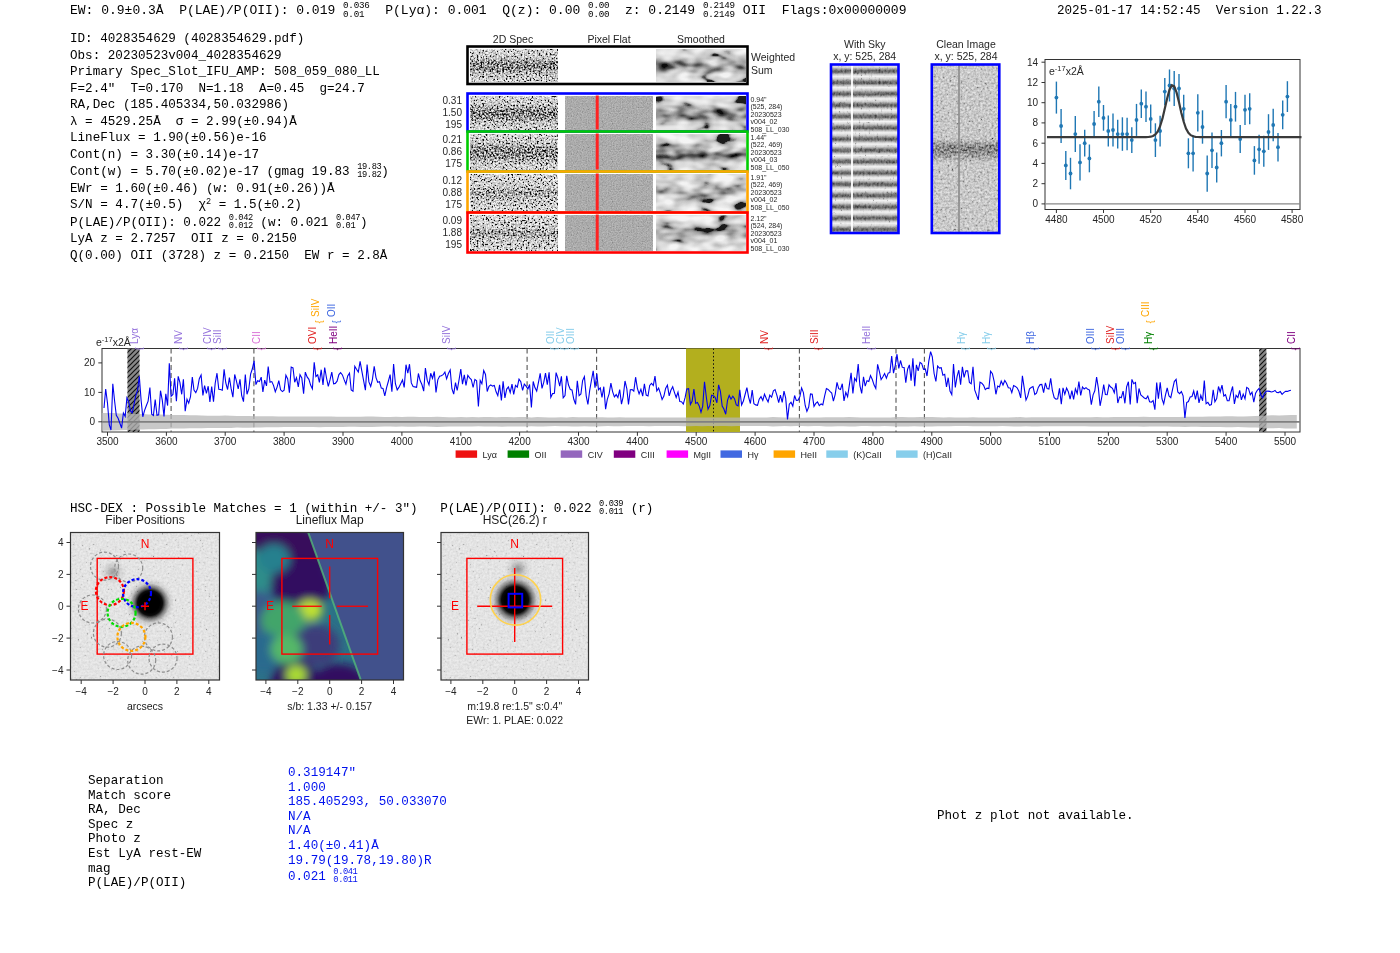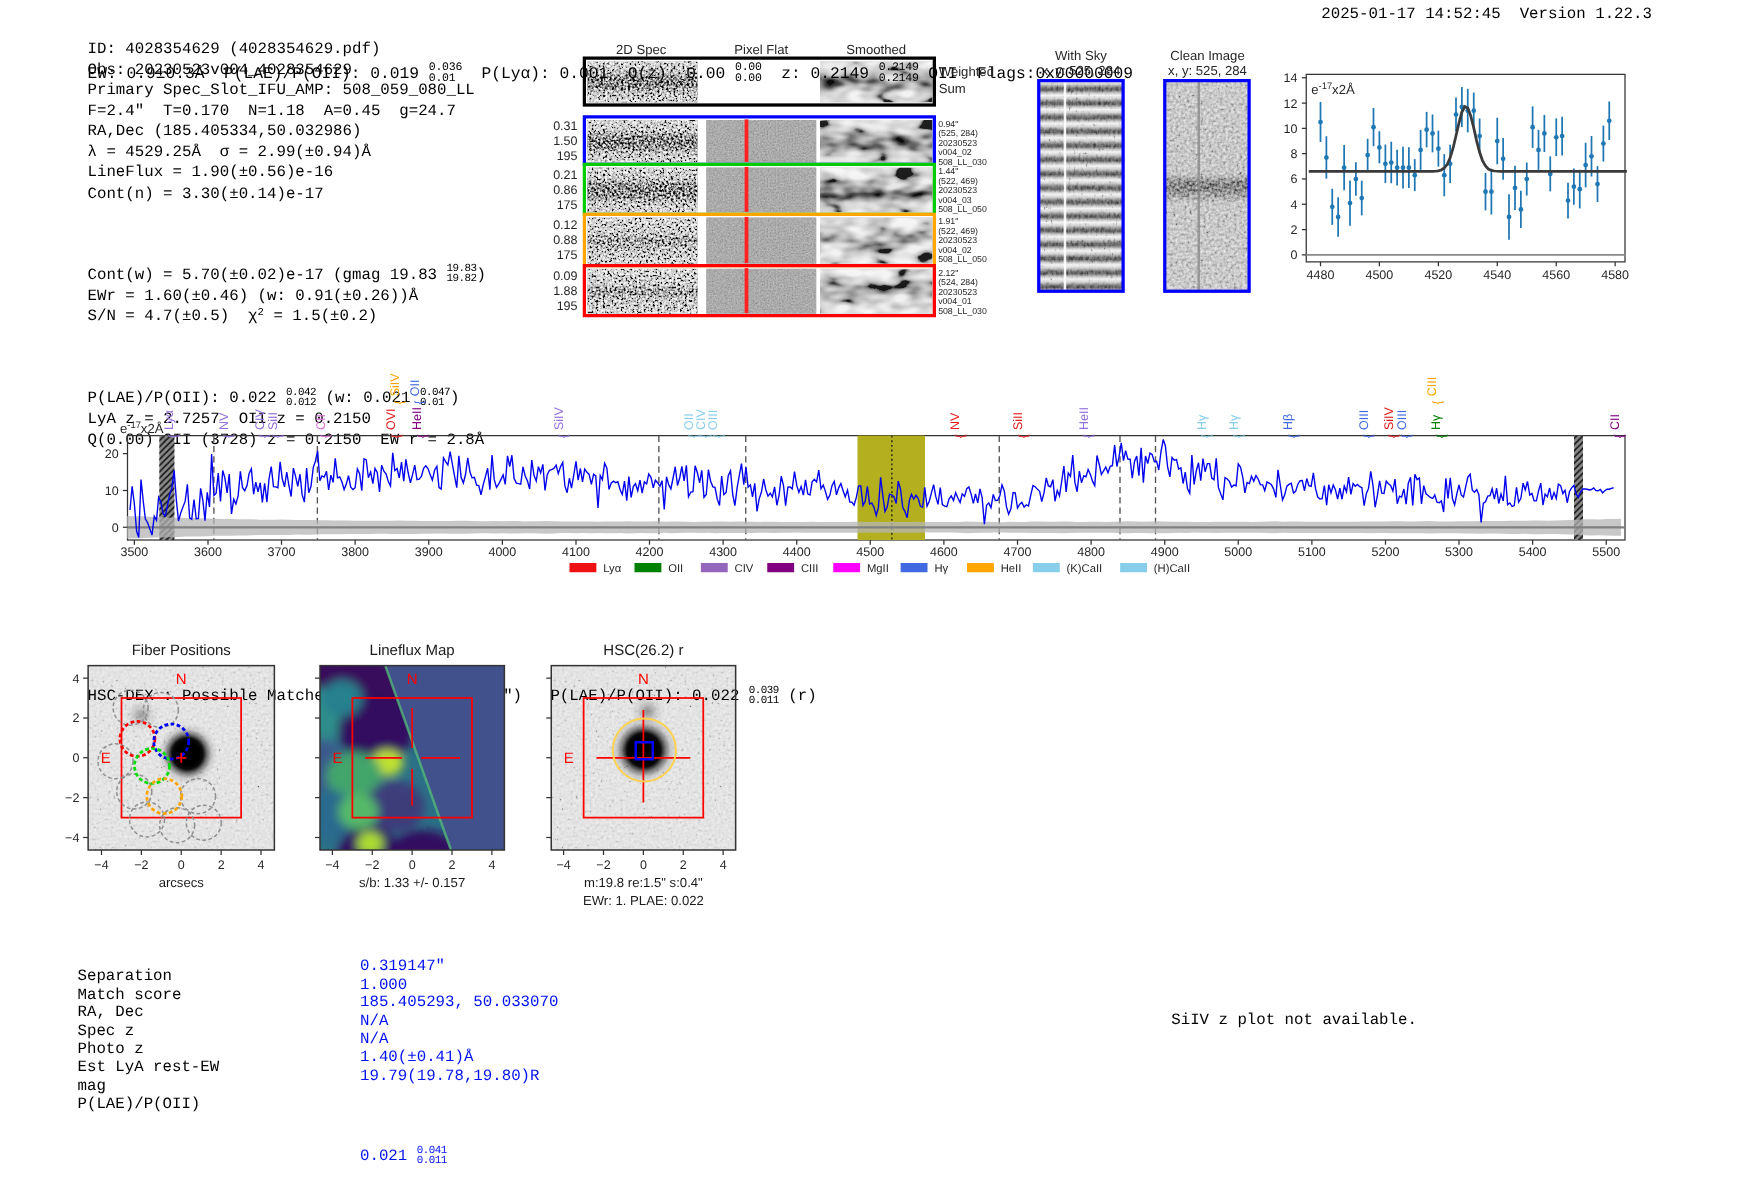--- a/index.html
+++ b/index.html
@@ -1,17 +1,17 @@
 <!DOCTYPE html>
 <html><head><meta charset="utf-8"><style>
 html,body{margin:0;padding:0;background:#fff;}
 #pg{position:relative;width:1400px;height:953px;background:#fff;overflow:hidden;
  font-family:"Liberation Mono",monospace;}
 .t{position:absolute;white-space:pre;color:#000;font-size:12.6px;line-height:16.55px;}
-.ud{display:inline-block;font-size:8.7px;line-height:8.0px;vertical-align:-2.2px;letter-spacing:-0.4px;margin-top:48px;}
+.ud{display:inline-block;font-size:8.7px;line-height:8.0px;vertical-align:-2.2px;letter-spacing:-0.4px;}
 .np{position:absolute;overflow:hidden;}
 .np svg{position:absolute;left:0;top:0;mix-blend-mode:hard-light;}
 .blue{color:#0011ee;}
 </style></head><body>
 <div id="pg">
 <svg width="0" height="0" style="position:absolute">
 <defs>
 <filter id="fN1" x="0%" y="0%" width="100%" height="100%">
  <feTurbulence type="fractalNoise" baseFrequency="0.55" numOctaves="2" seed="7"></feTurbulence>
  <feColorMatrix type="saturate" values="0"></feColorMatrix>
@@ -265,23 +265,23 @@
       </svg>
     </div>
 <div style="position:absolute;left:126px;top:579px;width:48px;height:48px;background:radial-gradient(closest-side,#000 0 40%,#0c0c0c 52%,rgba(50,50,50,0.6) 66%,rgba(130,130,130,0.25) 82%,rgba(200,200,200,0) 100%);"></div>
 <div style="position:absolute;left:488px;top:573px;width:54px;height:54px;background:radial-gradient(closest-side,#000 0 38%,#0a0a0a 50%,rgba(50,50,50,0.62) 64%,rgba(130,130,130,0.28) 80%,rgba(200,200,200,0) 100%);"></div>
 <div style="position:absolute;left:100px;top:560px;width:26px;height:24px;background:radial-gradient(closest-side,rgba(70,70,70,.45),rgba(140,140,140,.2) 60%,rgba(200,200,200,0) 100%);"></div>
 <div style="position:absolute;left:505px;top:556px;width:26px;height:26px;background:radial-gradient(closest-side,rgba(60,60,60,.5),rgba(150,150,150,.25) 60%,rgba(200,200,200,0) 100%);"></div>
 <div class="t" style="left:70px;top:2px;font-size:13.0px;">EW: 0.9±0.3Å  P(LAE)/P(OII): 0.019 <span class="ud" style="font-size:9.2px;line-height:8.6px;letter-spacing:-0.2px">0.036<br>0.01</span>  P(Lyα): 0.001  Q(z): 0.00 <span class="ud" style="font-size:9.2px;line-height:8.6px;letter-spacing:-0.2px">0.00<br>0.00</span>  z: 0.2149 <span class="ud" style="font-size:9.2px;line-height:8.6px;letter-spacing:-0.2px">0.2149<br>0.2149</span> OII  Flags:0x00000009</div>
 <div class="t" style="left:1057px;top:3px;">2025-01-17 14:52:45  Version 1.22.3</div>
 <div class="t" style="left:70px;top:31px;">ID: 4028354629 (4028354629.pdf)<br>Obs: 20230523v004_4028354629<br>Primary Spec_Slot_IFU_AMP: 508_059_080_LL<br>F=2.4"  T=0.170  N=1.18  A=0.45  g=24.7<br>RA,Dec (185.405334,50.032986)<br>λ = 4529.25Å  σ = 2.99(±0.94)Å<br>LineFlux = 1.90(±0.56)e-16<br>Cont(n) = 3.30(±0.14)e-17<br>Cont(w) = 5.70(±0.02)e-17 (gmag 19.83 <span class="ud">19.83<br>19.82</span>)<br>EWr = 1.60(±0.46) (w: 0.91(±0.26))Å<br>S/N = 4.7(±0.5)  χ<span style="font-size:8.5px;vertical-align:4.5px;line-height:0;display:inline-block">2</span> = 1.5(±0.2)<br>P(LAE)/P(OII): 0.022 <span class="ud">0.042<br>0.012</span> (w: 0.021 <span class="ud">0.047<br>0.01</span>)<br>LyA z = 2.7257  OII z = 0.2150<br>Q(0.00) OII (3728) z = 0.2150  EW r = 2.8Å</div>
 <div class="t" style="left:70px;top:500px;">HSC-DEX : Possible Matches = 1 (within +/- 3")   P(LAE)/P(OII): 0.022 <span class="ud">0.039<br>0.011</span> (r)</div>
-<div class="t" style="left:62px;top:774px;line-height:14.6px;">Separation<br>Match score<br>RA, Dec<br>Spec z<br>Photo z<br>Est LyA rest-EW<br>mag<br>P(LAE)/P(OII)</div>
+<div class="t" style="left:88px;top:774px;line-height:14.6px;">Separation<br>Match score<br>RA, Dec<br>Spec z<br>Photo z<br>Est LyA rest-EW<br>mag<br>P(LAE)/P(OII)</div>
 <div class="t blue" style="left:288px;top:766px;line-height:14.6px;">0.319147"<br>1.000<br>185.405293, 50.033070<br>N/A<br>N/A<br>1.40(±0.41)Å<br>19.79(19.78,19.80)R<br>0.021 <span class="ud">0.041<br>0.011</span></div>
-<div class="t" style="left:937px;top:808px;">SiIV z plot not available.</div>
+<div class="t" style="left:937px;top:808px;">Phot z plot not available.</div>
 <svg class="ov" width="1400" height="953" style="position:absolute;left:0;top:0" font-family="Liberation Sans, sans-serif">
 <defs>
         <filter id="lfblur" x="-30%" y="-30%" width="160%" height="160%">
           <feGaussianBlur stdDeviation="4"></feGaussianBlur>
         </filter>
       </defs>
 <rect x="467.5" y="46.5" width="280" height="37.5" fill="none" stroke="#000000" stroke-width="2.6"></rect>
 <rect x="467.5" y="93.5" width="280" height="38.0" fill="none" stroke="#0000ff" stroke-width="2.6"></rect>
 <rect x="595.7" y="95.5" width="3" height="34.0" fill="#ff2222"></rect>
 <rect x="467.5" y="131.5" width="280" height="40.0" fill="none" stroke="#00cc00" stroke-width="2.6"></rect>

